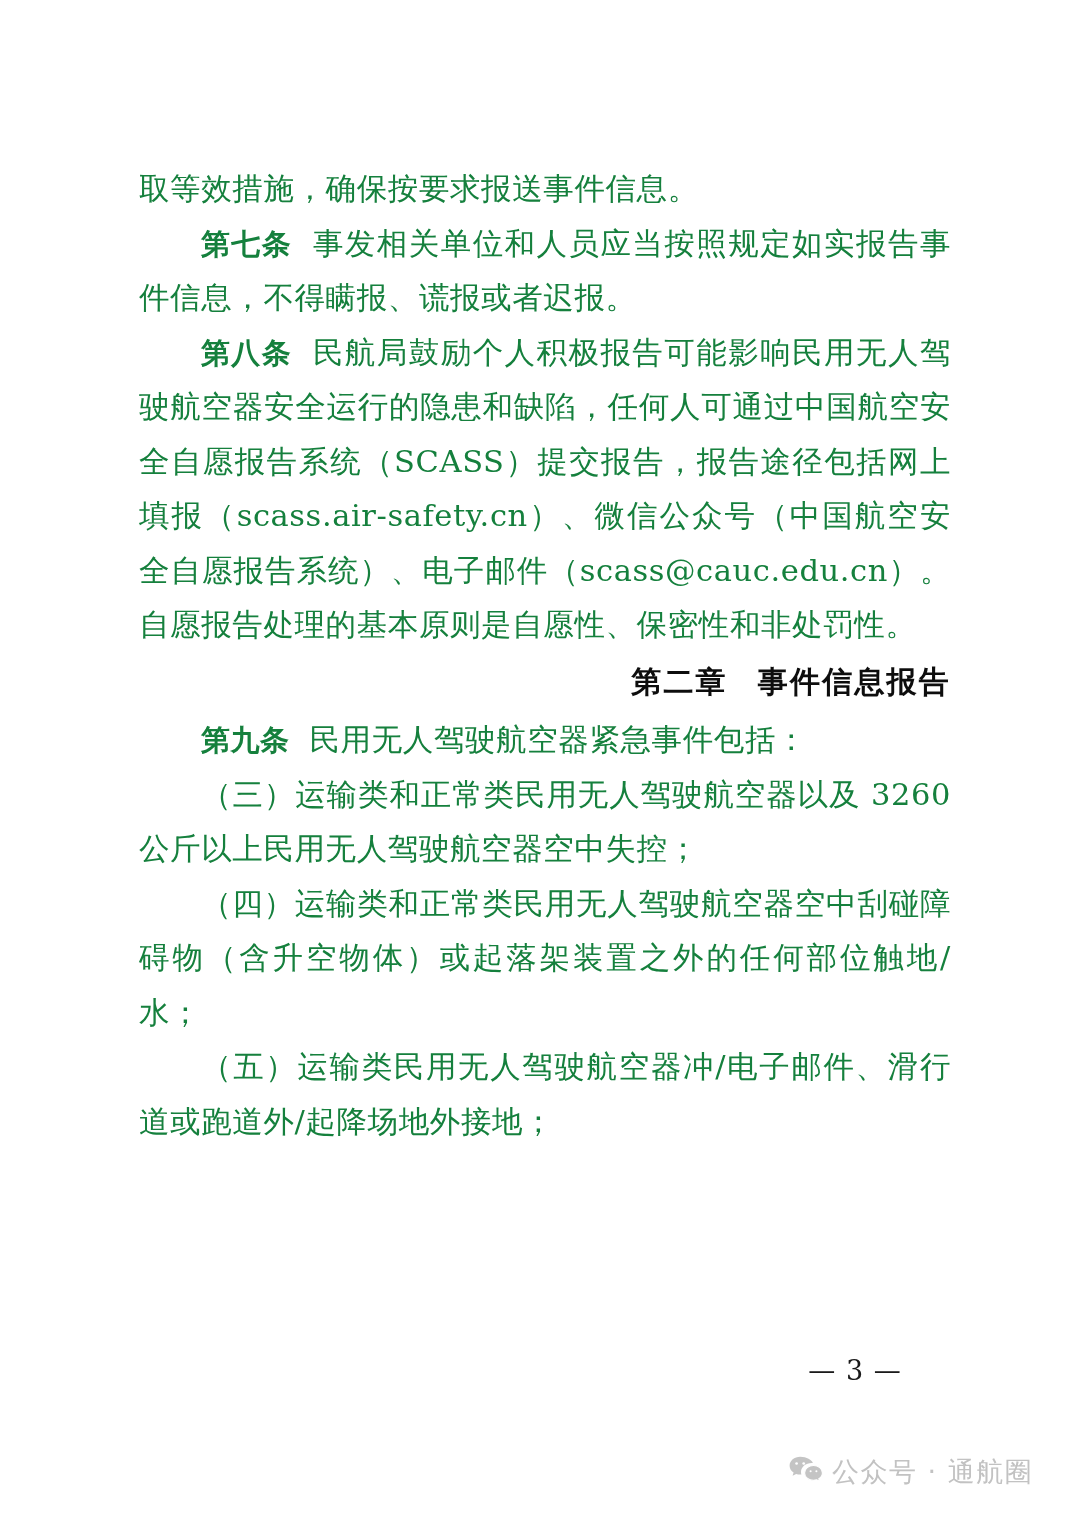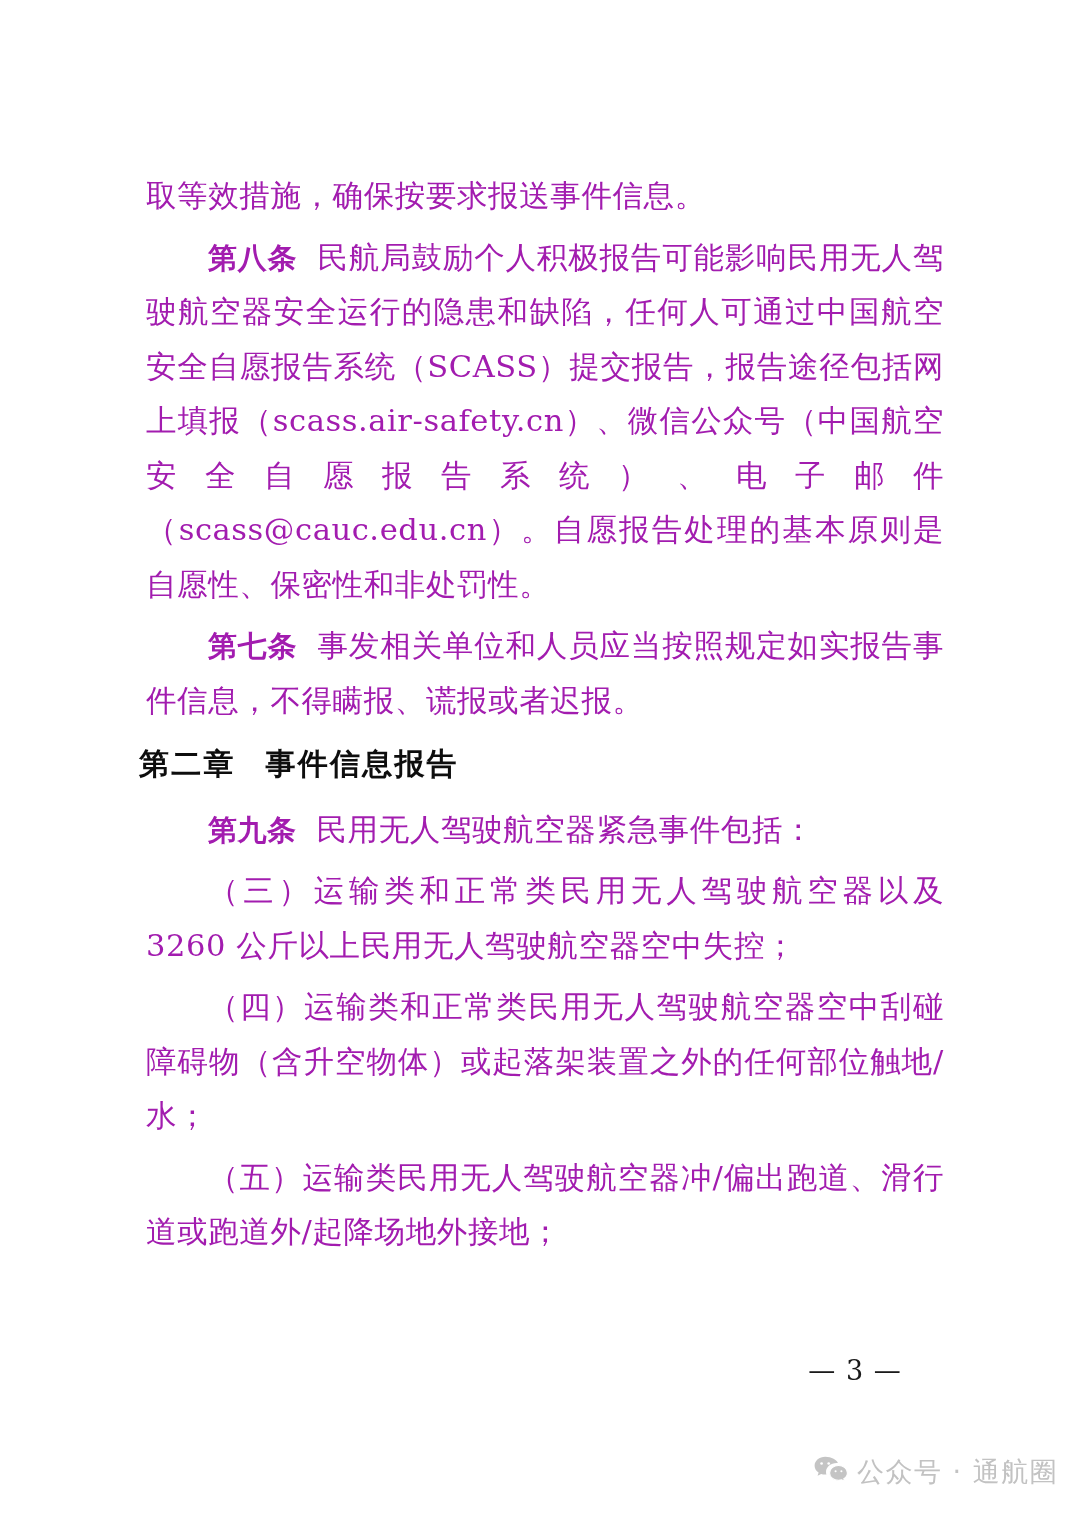--- a/index.html
+++ b/index.html
@@ -31,22 +31,22 @@
     top: 162px;
     width: 812px;
   }
 
   .para {
     font-size: 30.5px;
     line-height: 54.5px;
     text-align: justify;
     text-justify: inter-ideograph;
     letter-spacing: 0.6px;
-    margin: 7px;
-    color: #a21caf;
+    margin: 0;
+    color: #15803d;
     font-weight: 400;
   }
   .para.indent {
     text-indent: 62px;
   }
 
   
   .article-marker {
     font-family: "DejaVu Sans", "Liberation Sans", sans-serif;
     font-weight: 700;
@@ -57,21 +57,21 @@
     display: inline-block;
     width: 20px;
   }
 
   
   .chapter-heading {
     font-family: "DejaVu Sans", "Liberation Sans", sans-serif;
     font-weight: 700;
     font-size: 30px;
     line-height: 54.5px;
-    text-align: left;
+    text-align: right;
     letter-spacing: 2.2px;
     margin: 0;
     color: #0d0d0d;
     padding: 2px 0 4px 0;
   }
   .chapter-heading .chap-gap {
     display: inline-block;
     width: 30px;
   }
 
@@ -89,21 +89,21 @@
     padding-right: 0;
   }
   .page-number .pn-inner {
     display: inline-block;
     margin-left: 630px;
   }
 
   
   .watermark {
     position: absolute;
-    left: 814px;
+    left: 789px;
     top: 1456px;
     display: flex;
     align-items: center;
     gap: 9px;
     color: #c4c4c4;
   }
   .wechat-icon {
     width: 34px;
     height: 30px;
     display: block;
@@ -123,25 +123,25 @@
 
 <div class="page">
 
   <div class="text-column">
 
     <p class="para">
       <span>取等效措施，确保按要求报送事件信息。</span>
     </p>
 
     <p class="para indent">
-      <span class="article-marker">第八条</span><span class="marker-gap"></span><span>民航局鼓励个人积极报告可能影响民用无人驾驶航空器安全运行的隐患和缺陷，任何人可通过中国航空安全自愿报告系统（SCASS）提交报告，报告途径包括网上填报（scass.air-safety.cn）、微信公众号（中国航空安全自愿报告系统）、电子邮件（scass@cauc.edu.cn）。自愿报告处理的基本原则是自愿性、保密性和非处罚性。</span>
+      <span class="article-marker">第七条</span><span class="marker-gap"></span><span>事发相关单位和人员应当按照规定如实报告事件信息，不得瞒报、谎报或者迟报。</span>
     </p>
 
     <p class="para indent">
-      <span class="article-marker">第七条</span><span class="marker-gap"></span><span>事发相关单位和人员应当按照规定如实报告事件信息，不得瞒报、谎报或者迟报。</span>
+      <span class="article-marker">第八条</span><span class="marker-gap"></span><span>民航局鼓励个人积极报告可能影响民用无人驾驶航空器安全运行的隐患和缺陷，任何人可通过中国航空安全自愿报告系统（SCASS）提交报告，报告途径包括网上填报（scass.air-safety.cn）、微信公众号（中国航空安全自愿报告系统）、电子邮件（scass@cauc.edu.cn）。自愿报告处理的基本原则是自愿性、保密性和非处罚性。</span>
     </p>
 
     <h2 class="chapter-heading">
       <span>第二章</span><span class="chap-gap"></span><span>事件信息报告</span>
     </h2>
 
     <p class="para indent">
       <span class="article-marker">第九条</span><span class="marker-gap"></span><span>民用无人驾驶航空器紧急事件包括：</span>
     </p>
 
@@ -149,21 +149,21 @@
 
     <p class="para indent">
       <span>（三）运输类和正常类民用无人驾驶航空器以及 3260 公斤以上民用无人驾驶航空器空中失控；</span>
     </p>
 
     <p class="para indent">
       <span>（四）运输类和正常类民用无人驾驶航空器空中刮碰障碍物（含升空物体）或起落架装置之外的任何部位触地/水；</span>
     </p>
 
     <p class="para indent">
-      <span>（五）运输类民用无人驾驶航空器冲/偏出跑道、滑行道或跑道外/起降场地外接地；</span>
+      <span>（五）运输类民用无人驾驶航空器冲/电子邮件、滑行道或跑道外/起降场地外接地；</span>
     </p>
 
   </div>
 
   <div class="page-number">
     <span class="pn-inner">— 3 —</span>
   </div>
 
   <div class="watermark">
     <svg class="wechat-icon" viewBox="0 0 34 30" aria-hidden="true">

